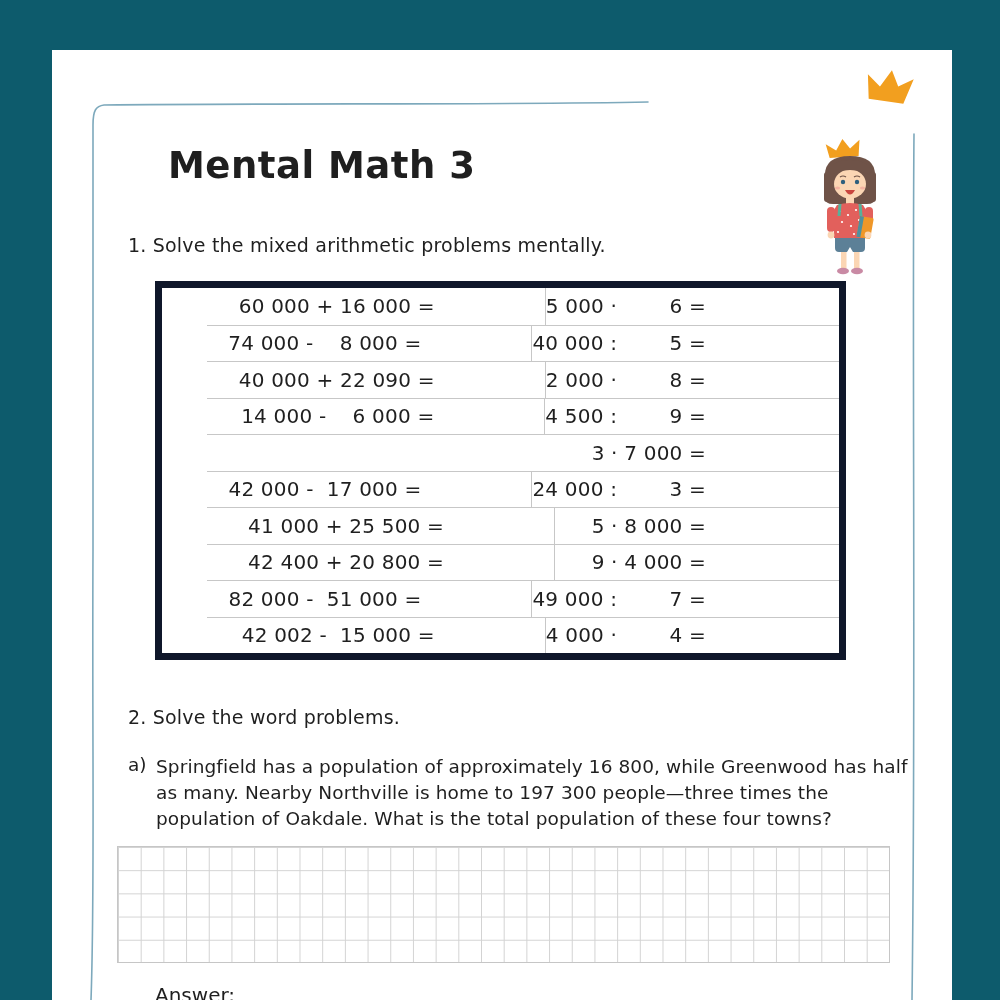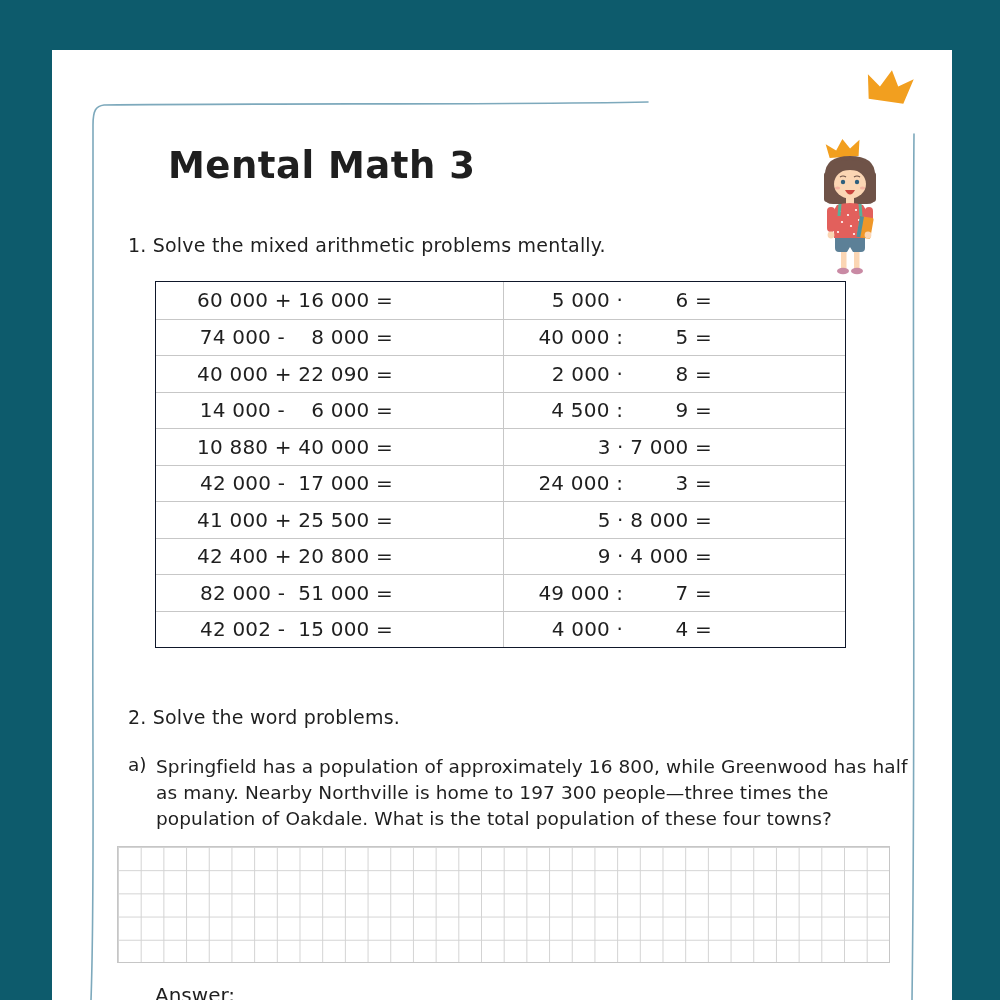--- a/index.html
+++ b/index.html
@@ -35,21 +35,21 @@
 
   
   #title { position:absolute; left:76px; top:94px; font-size:37px; font-weight:bold; letter-spacing:0.5px;margin-left:40px; }
   .heading { position:absolute; left:76px; font-size:19px; letter-spacing:0.2px; }
   #h1 { top:184px; }
   #h2 { top:656px;text-align:right; }
 
   
   #ptable {
     position:absolute; left:103px; top:231px; width:691px;
-    border:1px solid #0f172a; background:#fff;
+    border:7px solid #0f172a; background:#fff;padding-left:45px;
   }
   .t-row { display:flex; height:36.5px; }
   .t-row + .t-row { border-top:1px solid #c7c7c7; }
   .cell { display:flex; align-items:center; justify-content:flex-end;
           font-size:20px; white-space:pre; letter-spacing:0.2px; }
   .cell-l { width:348px; border-right:1px solid #c7c7c7; padding-right:110px; }
   .cell-r { flex:1; padding-right:133px; }
 
   
   #prob-a { position:absolute; left:76px; top:704px; font-size:18.5px; }
@@ -143,21 +143,20 @@
       </div>
       <div class="t-row">
         <div class="cell cell-l">40 000 + 22 090 =</div>
         <div class="cell cell-r">2 000 ·        8 =</div>
       </div>
       <div class="t-row">
         <div class="cell cell-l">14 000 -    6 000 =</div>
         <div class="cell cell-r">4 500 :        9 =</div>
       </div>
       <div class="t-row">
-        <div class="cell cell-l">10 880 + 40 000 =</div>
         <div class="cell cell-r">3 · 7 000 =</div>
       </div>
       <div class="t-row">
         <div class="cell cell-l">42 000 -  17 000 =</div>
         <div class="cell cell-r">24 000 :        3 =</div>
       </div>
       <div class="t-row">
         <div class="cell cell-l">41 000 + 25 500 =</div>
         <div class="cell cell-r">5 · 8 000 =</div>
       </div>

